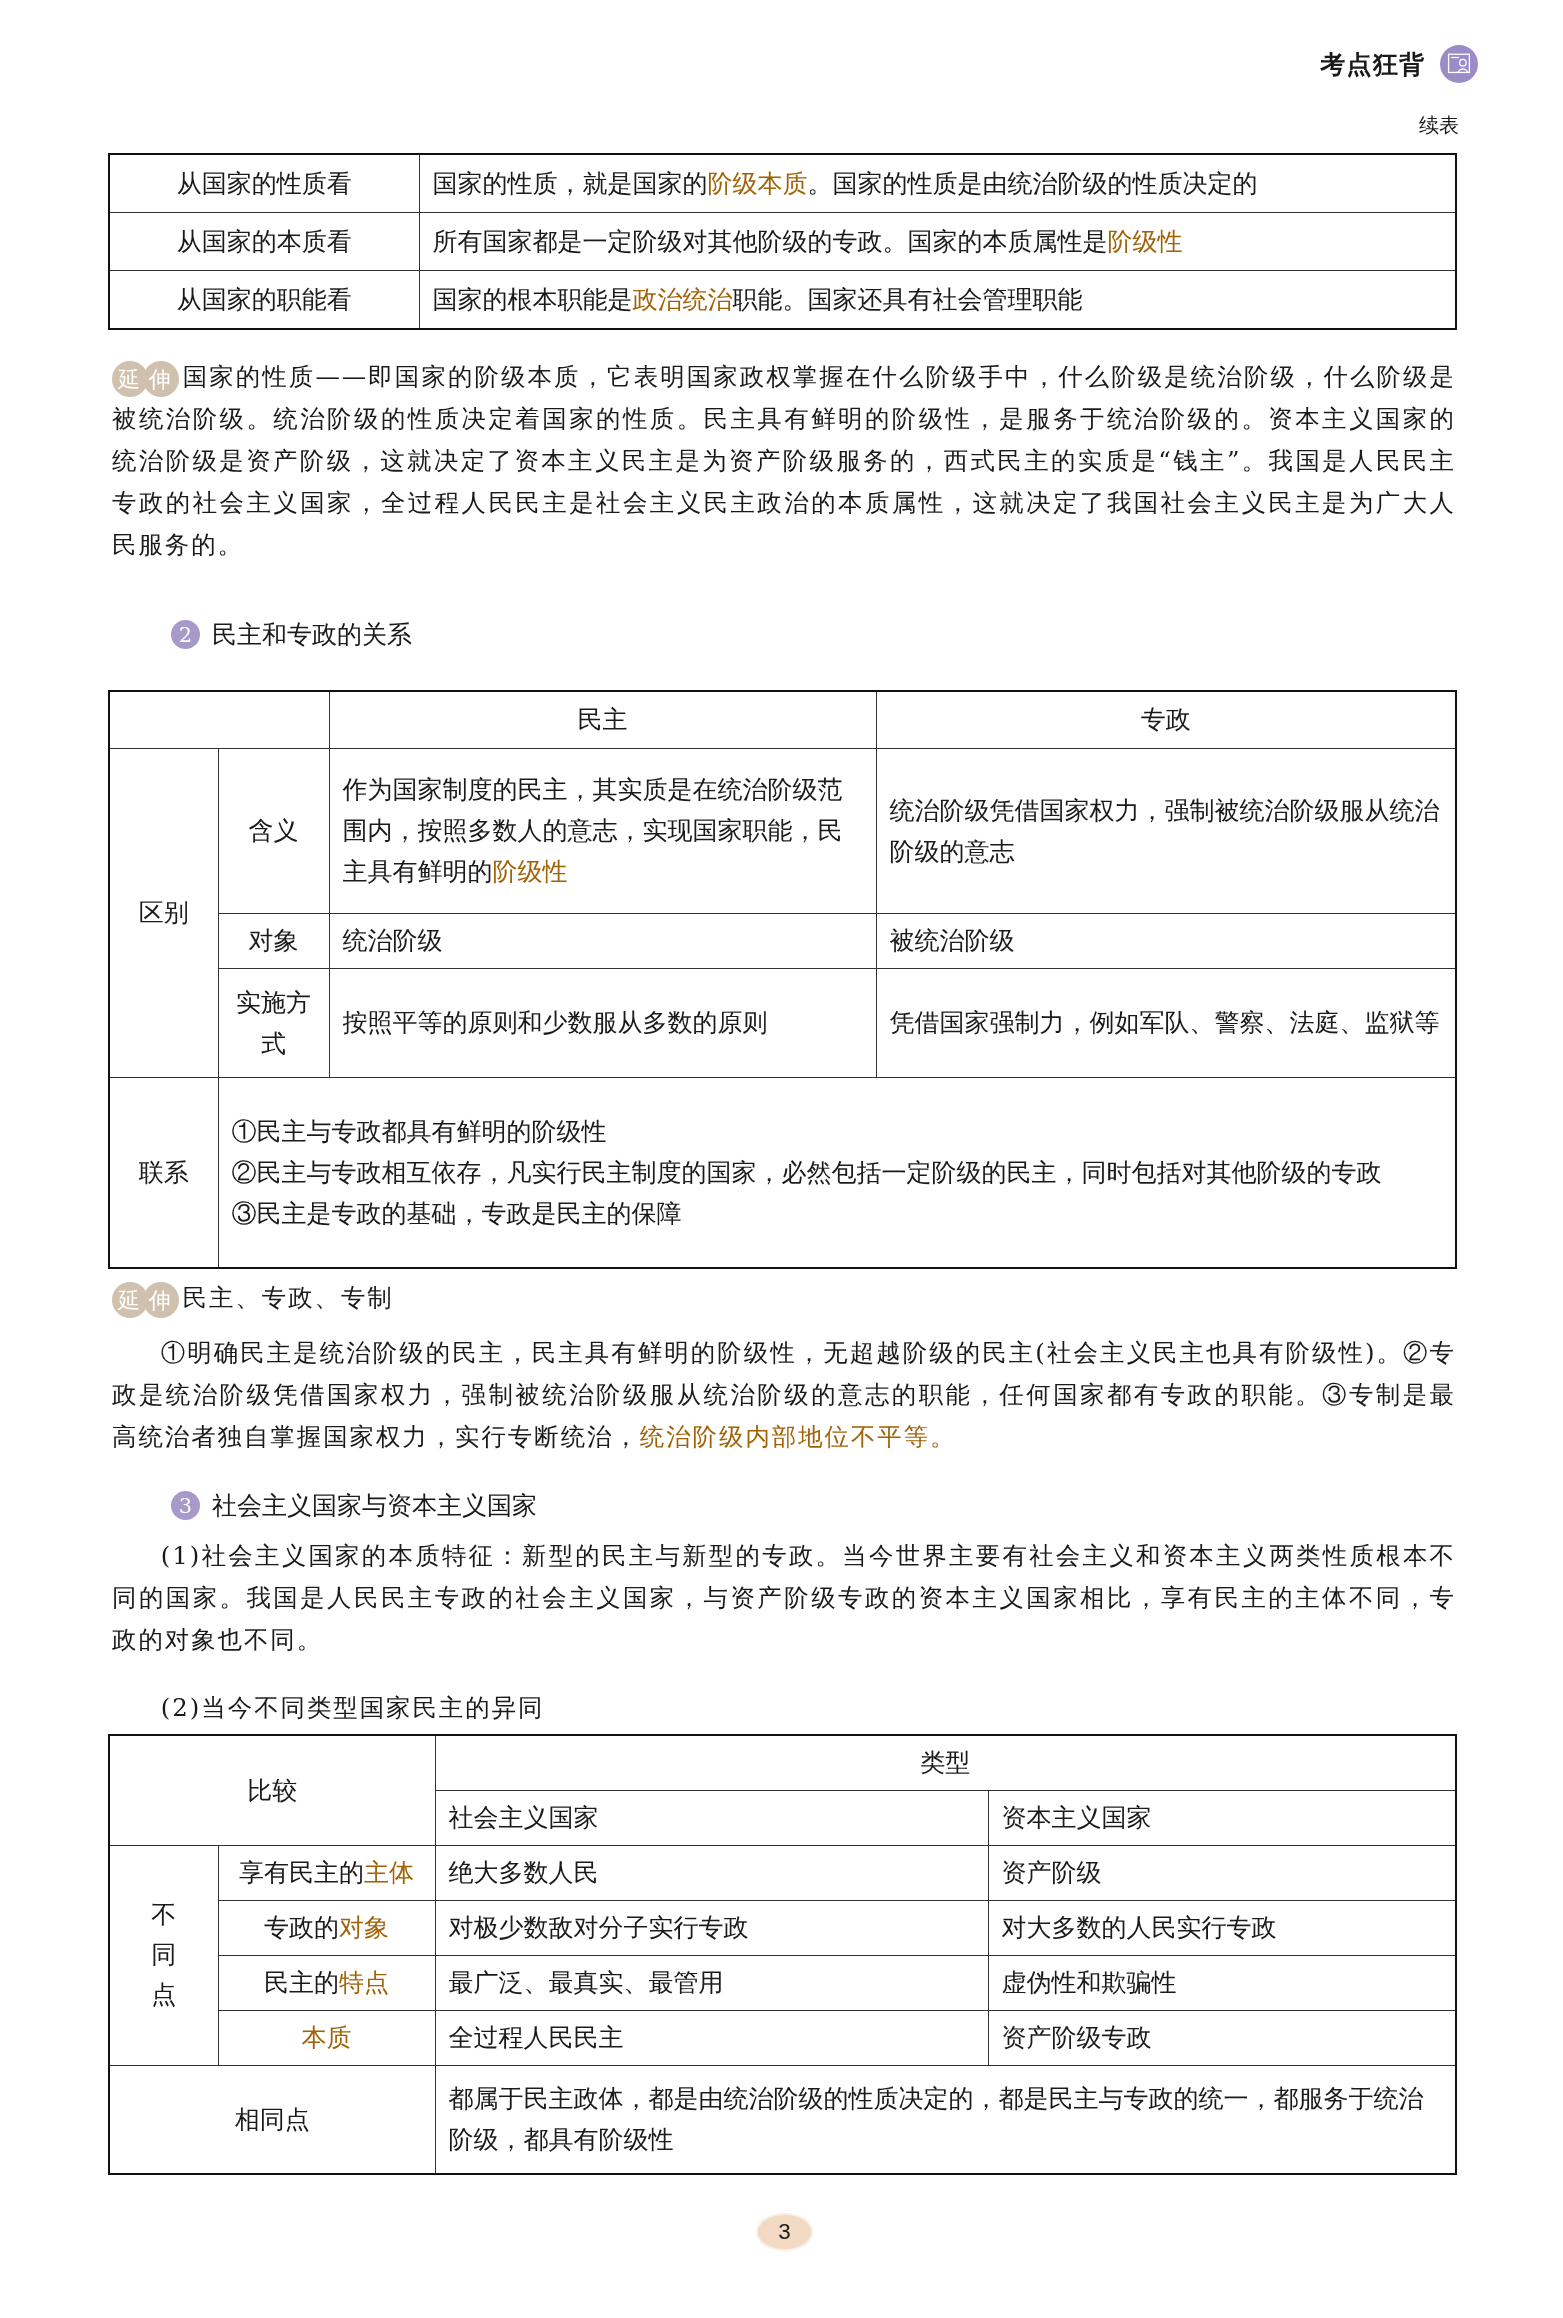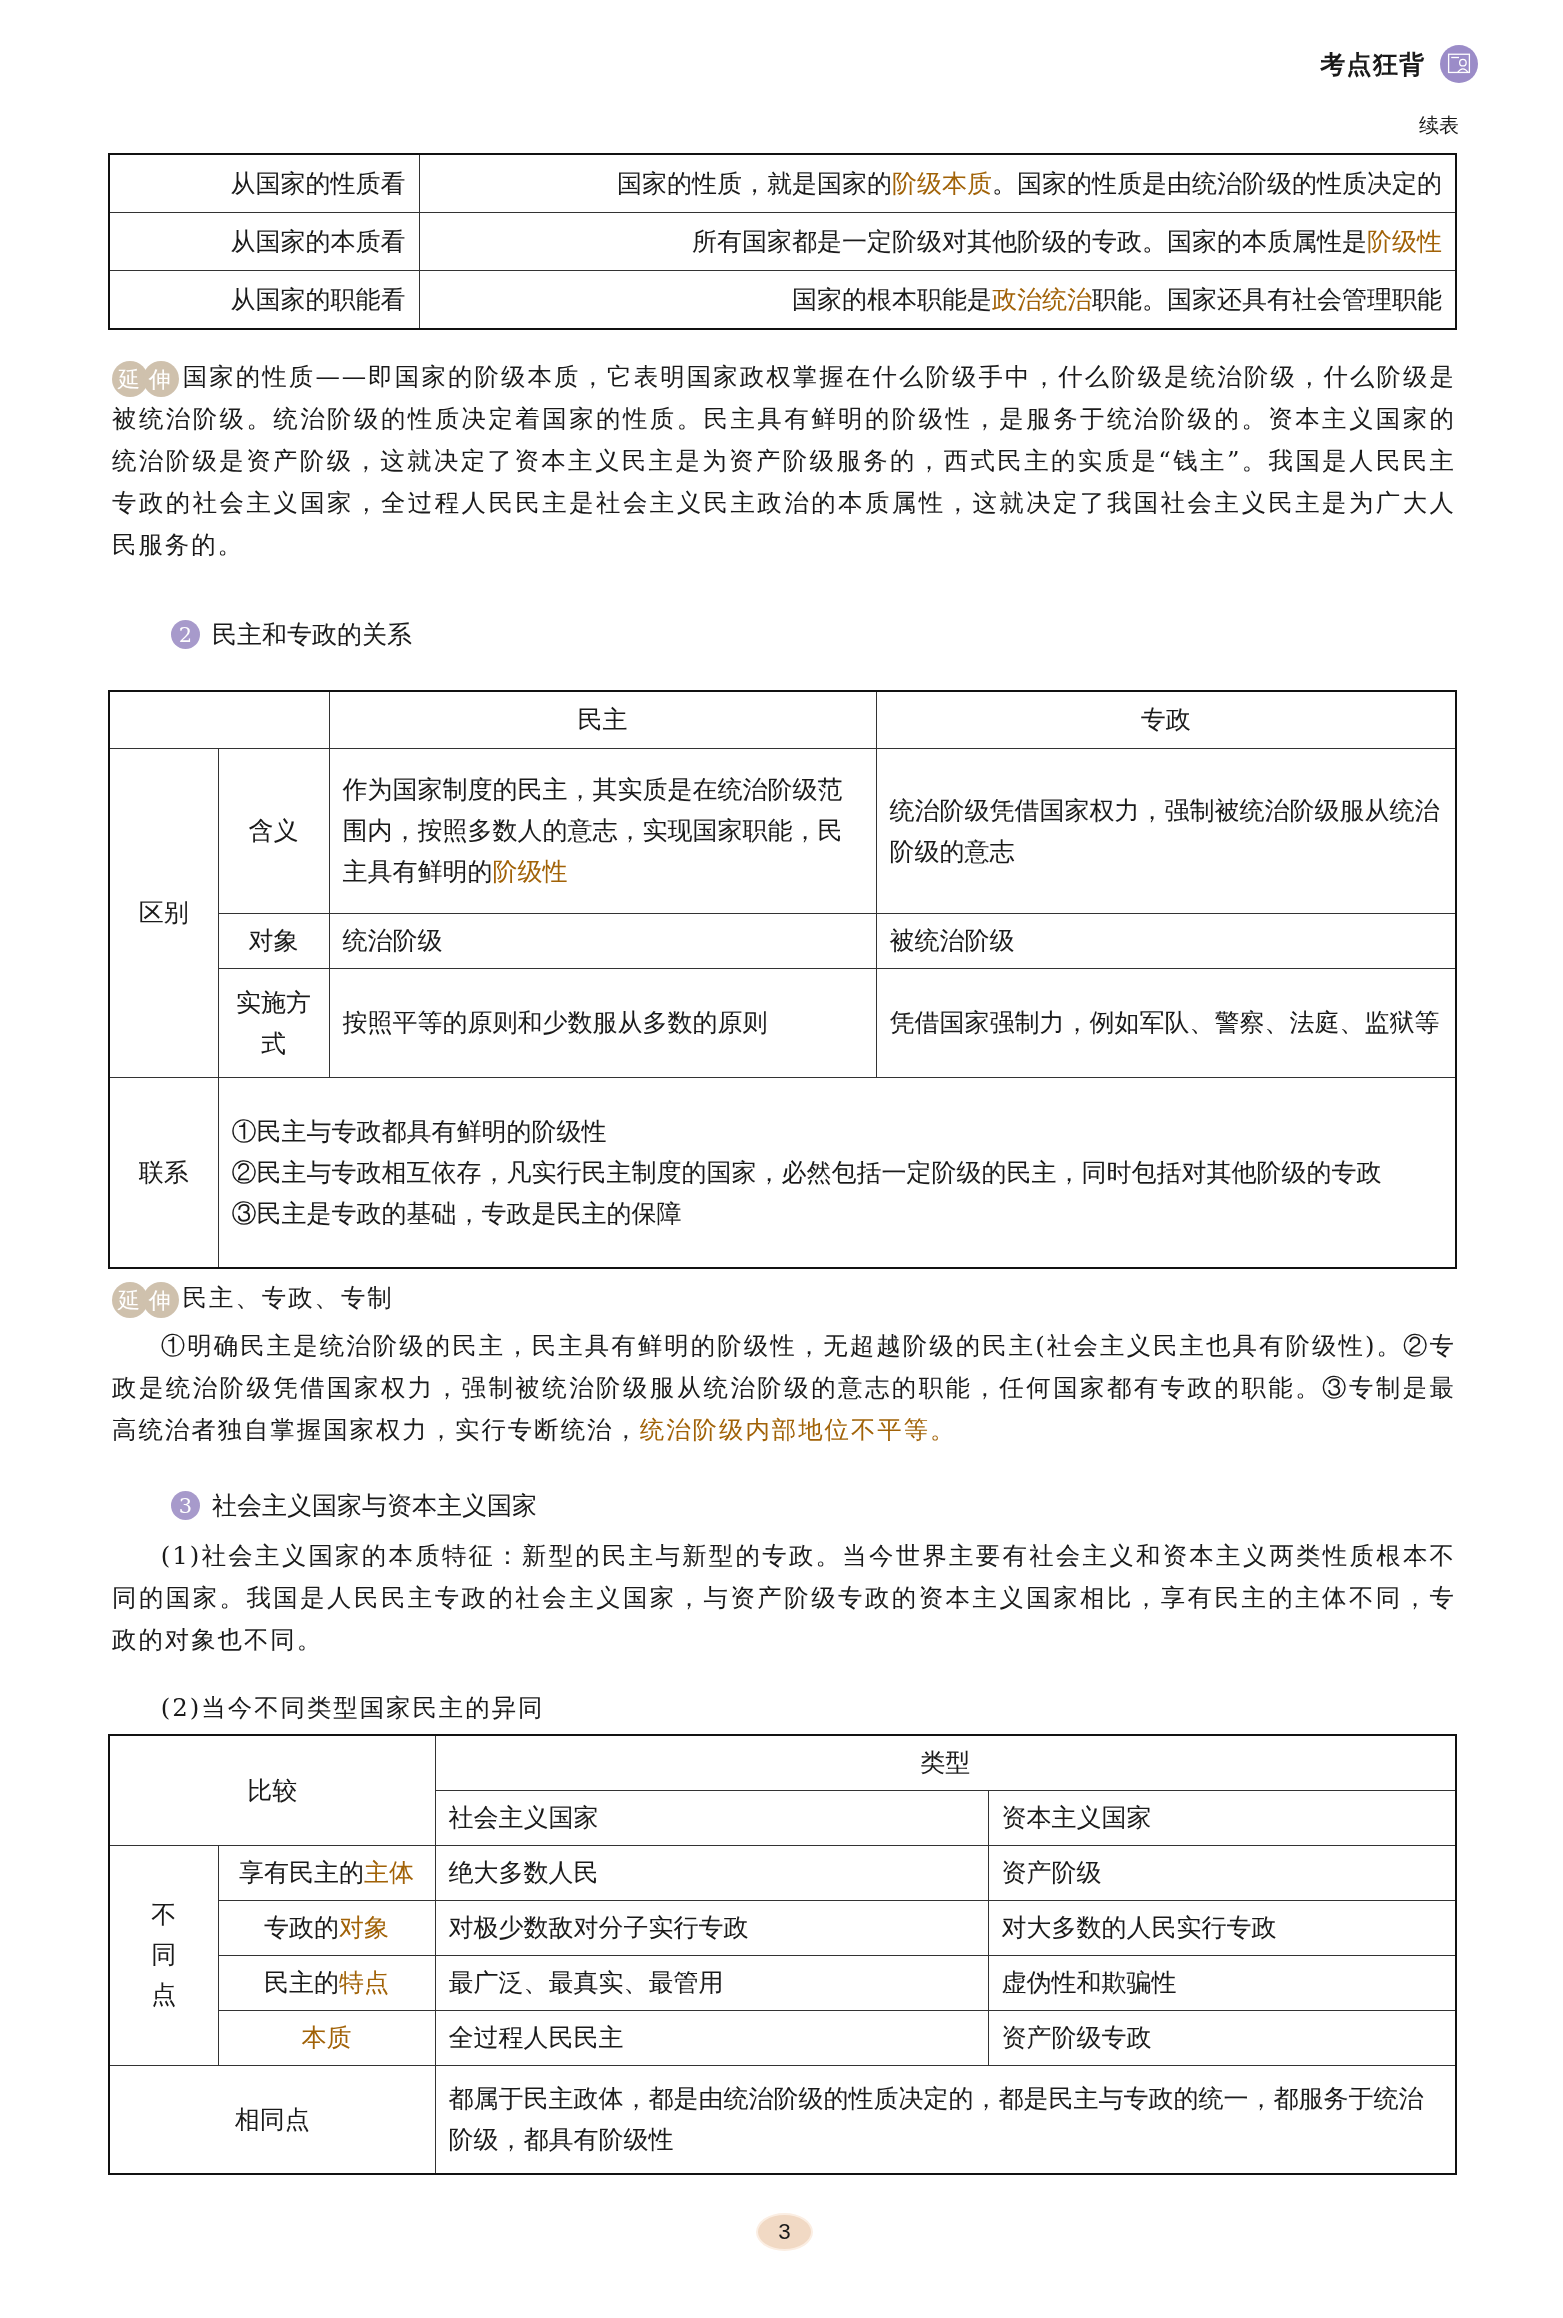--- a/index.html
+++ b/index.html
@@ -4,21 +4,21 @@
 <style>
   html, body { margin:0; padding:0; background:#fff; }
   body { width:1564px; height:2319px; position:relative; font-family:"DejaVu Serif","Liberation Serif",serif; color:#1a1a1a; overflow:hidden; }
   .header { position:absolute; top:45px; right:86px; display:flex; align-items:center; gap:14.5px; }
   .header-title { font-size:25px; font-weight:bold; letter-spacing:1.3px; }
   .header-icon { width:38px; height:38px; border-radius:50%; background:#9b8cc8; display:flex; align-items:center; justify-content:center; }
   .continued { position:absolute; top:112px; right:105px; font-size:20px; font-weight:normal; }
   table { border-collapse:collapse; position:absolute; left:108px; width:1349px; }
   td { border:1.3px solid #333; font-size:25px; padding:0 13px; line-height:41px; vertical-align:middle; }
   table.t1 { top:153px; border:2.6px solid #111; }
-  table.t1 td { height:57px;text-align:right; }
+  table.t1 td { height:57px; }
   .center { text-align:center; }
   .red { color:#a16207; }
   .para { position:absolute; left:112px; width:1344px; font-size:24.4px; line-height:42px; letter-spacing:2px; text-align:justify; }
   .ext-badge { display:inline-flex; vertical-align:middle; margin-right:9.2px; }
   .ext-badge span { width:36px; height:36px; border-radius:50%; background:#cfc1ad; color:#fff; font-size:22.4px; display:inline-flex; align-items:center; justify-content:center; margin-right:-5.3px; }
   .sec { position:absolute; left:171px; font-size:25px; display:flex; align-items:center; gap:12px; }
   .sec-num { width:29px; height:29px; border-radius:50%; background:#a79acb; color:#fff; font-size:21px; display:flex; align-items:center; justify-content:center; }
   table.t2 { top:665px; border:2.6px solid #111;margin-top:25px; }
   table.t3 { top:1734px; border:2.6px solid #111; }
   .pagenum { position:absolute; left:756px; top:2213px; width:53px; height:34px; border-radius:50%; background:#f1d9c4; border:2px solid #fbeee3; font-family:"Liberation Sans",sans-serif; font-size:22.4px; display:flex; align-items:center; justify-content:center; }
@@ -110,21 +110,21 @@
         </td>
       </tr>
 </tbody>
   </table>
 
 <div class="para" style="top:1277px;">
   <div><span class="ext-badge">
         <span>延</span>
         <span>伸</span>
       </span><span>民主、专政、专制</span></div>
-  <div style="text-indent:2em; margin-top:6px;"><span>①明确民主是统治阶级的民主，民主具有鲜明的阶级性，无超越阶级的民主(社会主义民主也具有阶级性)。②专政是统治阶级凭借国家权力，强制被统治阶级服从统治阶级的意志的职能，任何国家都有专政的职能。③专制是最高统治者独自掌握国家权力，实行专断统治，</span><span class="red">统治阶级内部地位不平等。</span></div>
+  <div style="text-indent:2em; margin-top:13px;"><span>①明确民主是统治阶级的民主，民主具有鲜明的阶级性，无超越阶级的民主(社会主义民主也具有阶级性)。②专政是统治阶级凭借国家权力，强制被统治阶级服从统治阶级的意志的职能，任何国家都有专政的职能。③专制是最高统治者独自掌握国家权力，实行专断统治，</span><span class="red">统治阶级内部地位不平等。</span></div>
 </div>
 
 <div class="sec" style="top:1489px;">
   <span class="sec-num">3</span>
   <span>社会主义国家与资本主义国家</span>
 </div>
 <div class="para" style="top:1535px; text-indent:2em;">(1)社会主义国家的本质特征：新型的民主与新型的专政。当今世界主要有社会主义和资本主义两类性质根本不同的国家。我国是人民民主专政的社会主义国家，与资产阶级专政的资本主义国家相比，享有民主的主体不同，专政的对象也不同。</div>
 <div class="para" style="top:1687px; text-indent:2em;">(2)当今不同类型国家民主的异同</div>
 
 <table class="t3">

